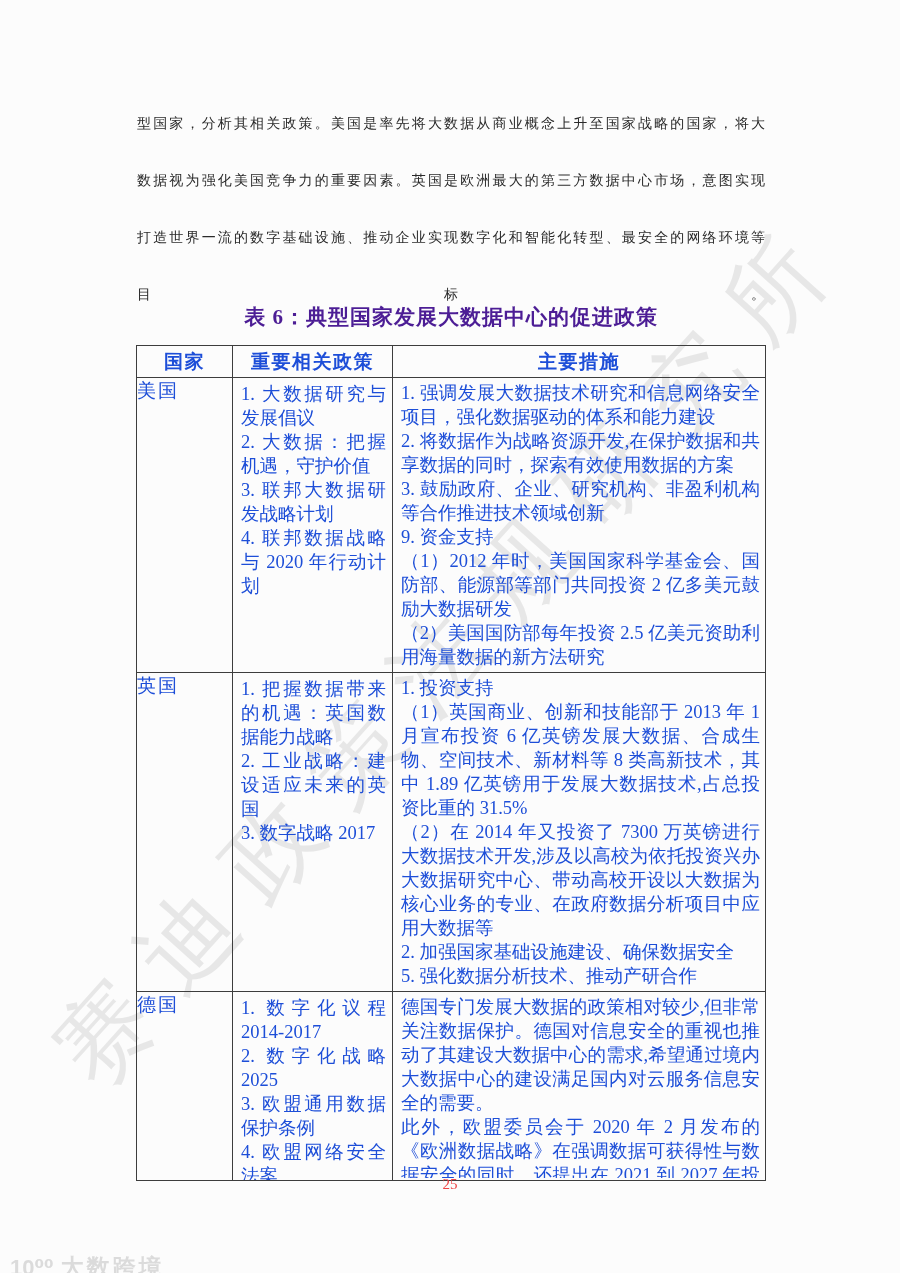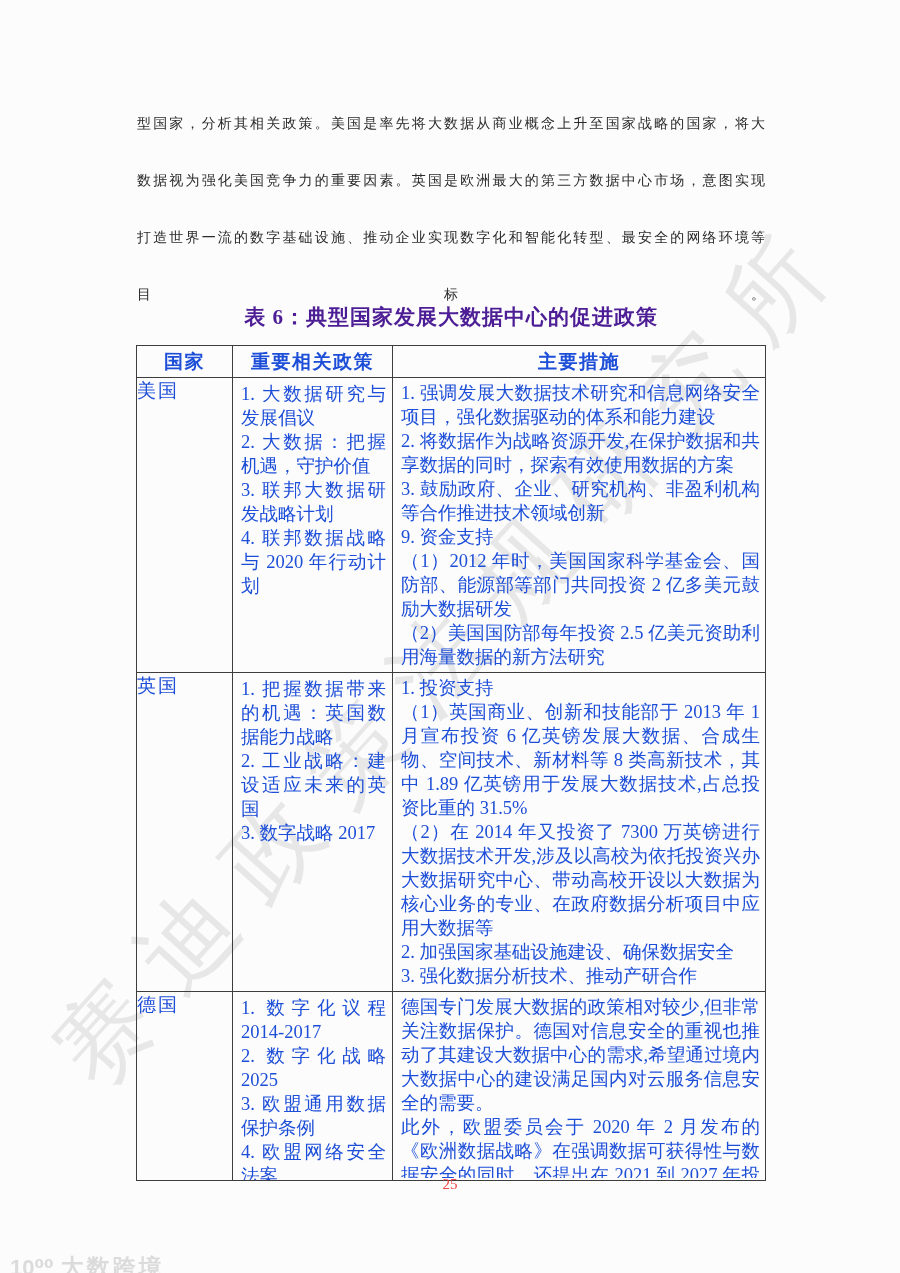--- a/index.html
+++ b/index.html
@@ -125,21 +125,21 @@
                 <div class="item">2. 工业战略：建设适应未来的英国</div>
                 <div class="item">3. 数字战略 2017</div>
               </div>
             </td>
             <td class="measures">
               <div class="cellwrap">
                 <div class="item">1. 投资支持</div>
                 <div class="item">（1）英国商业、创新和技能部于 2013 年 1 月宣布投资 6 亿英镑发展大数据、合成生物、空间技术、新材料等 8 类高新技术，其中 1.89 亿英镑用于发展大数据技术,占总投资比重的 31.5%</div>
                 <div class="item">（2）在 2014 年又投资了 7300 万英镑进行大数据技术开发,涉及以高校为依托投资兴办大数据研究中心、带动高校开设以大数据为核心业务的专业、在政府数据分析项目中应用大数据等</div>
                 <div class="item">2. 加强国家基础设施建设、确保数据安全</div>
-                <div class="item">3. 强化数据分析技术、推动产研合作</div>
+                <div class="item">5. 强化数据分析技术、推动产研合作</div>
               </div>
             </td>
           </tr>
           <tr class="row-2">
             <td class="country">德国</td>
             <td class="policies">
               <div class="cellwrap">
                 <div class="item">1. 数字化议程 2014-2017</div>
                 <div class="item">2. 数字化战略 2025</div>
                 <div class="item">3. 欧盟通用数据保护条例</div>

